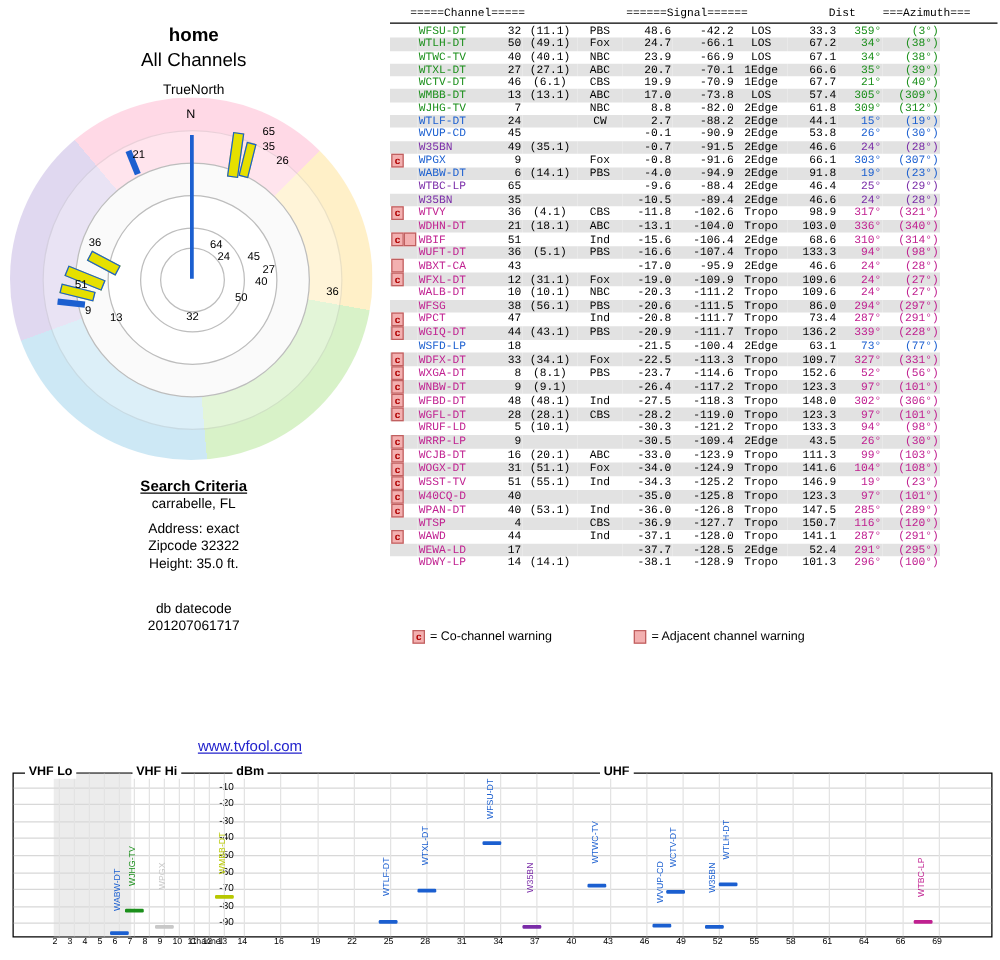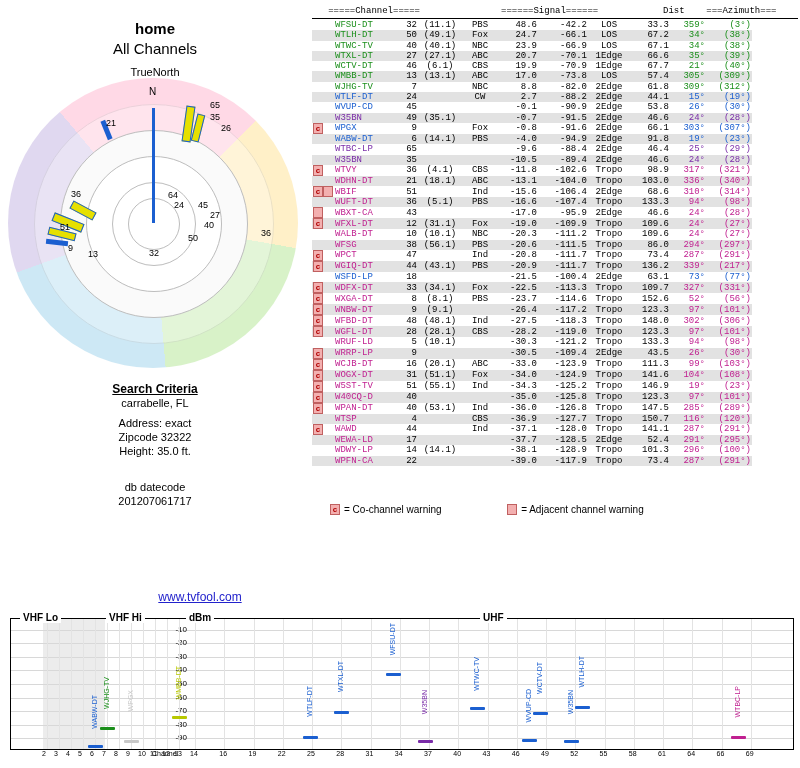--- a/index.html
+++ b/index.html
@@ -423,21 +423,21 @@
           <td class="warncol shade"><span class="c-warn">c</span></td>
           <td class=" shade" style="color: rgb(192, 32, 144); min-width: 60px;">WGIQ-DT</td>
           <td class="rt shade" style="color: rgb(0, 0, 0); min-width: 20px;">44</td>
           <td class="ct shade" style="color: rgb(0, 0, 0); min-width: 42px;">(43.1)</td>
           <td class="ct shade" style="color: rgb(0, 0, 0); min-width: 34px;">PBS</td>
           <td class="rt shade" style="color: rgb(0, 0, 0); min-width: 38px;">-20.9</td>
           <td class="rt shade" style="color: rgb(0, 0, 0); min-width: 48px;">-111.7</td>
           <td class="ct shade" style="color: rgb(0, 0, 0); min-width: 40px;">Tropo</td>
           <td class="rt shade" style="color: rgb(0, 0, 0); min-width: 38px;">136.2</td>
           <td class="rt shade" style="color: rgb(192, 32, 144); min-width: 34px;">339°</td>
-          <td class="rt shade" style="color: rgb(192, 32, 144); min-width: 44px;">(217°)</td>
+          <td class="rt shade" style="color: rgb(192, 32, 144); min-width: 44px;">(228°)</td>
         </tr>
         <tr>
           <td class="warncol"></td>
           <td class="" style="color: rgb(27, 95, 208); min-width: 60px;">WSFD-LP</td>
           <td class="rt" style="color: rgb(0, 0, 0); min-width: 20px;">18</td>
           <td class="ct" style="color: rgb(0, 0, 0); min-width: 42px;"></td>
           <td class="ct" style="color: rgb(0, 0, 0); min-width: 34px;"></td>
           <td class="rt" style="color: rgb(0, 0, 0); min-width: 38px;">-21.5</td>
           <td class="rt" style="color: rgb(0, 0, 0); min-width: 48px;">-100.4</td>
           <td class="ct" style="color: rgb(0, 0, 0); min-width: 40px;">2Edge</td>
@@ -645,33 +645,20 @@
           <td class="" style="color: rgb(192, 32, 144); min-width: 60px;">WDWY-LP</td>
           <td class="rt" style="color: rgb(0, 0, 0); min-width: 20px;">14</td>
           <td class="ct" style="color: rgb(0, 0, 0); min-width: 42px;">(14.1)</td>
           <td class="ct" style="color: rgb(0, 0, 0); min-width: 34px;"></td>
           <td class="rt" style="color: rgb(0, 0, 0); min-width: 38px;">-38.1</td>
           <td class="rt" style="color: rgb(0, 0, 0); min-width: 48px;">-128.9</td>
           <td class="ct" style="color: rgb(0, 0, 0); min-width: 40px;">Tropo</td>
           <td class="rt" style="color: rgb(0, 0, 0); min-width: 38px;">101.3</td>
           <td class="rt" style="color: rgb(192, 32, 144); min-width: 34px;">296°</td>
           <td class="rt" style="color: rgb(192, 32, 144); min-width: 44px;">(100°)</td>
-        </tr>
-        <tr>
-          <td class="warncol shade"></td>
-          <td class=" shade" style="color: rgb(192, 32, 144); min-width: 60px;">WPFN-CA</td>
-          <td class="rt shade" style="color: rgb(0, 0, 0); min-width: 20px;">22</td>
-          <td class="ct shade" style="color: rgb(0, 0, 0); min-width: 42px;"></td>
-          <td class="ct shade" style="color: rgb(0, 0, 0); min-width: 34px;"></td>
-          <td class="rt shade" style="color: rgb(0, 0, 0); min-width: 38px;">-39.0</td>
-          <td class="rt shade" style="color: rgb(0, 0, 0); min-width: 48px;">-117.9</td>
-          <td class="ct shade" style="color: rgb(0, 0, 0); min-width: 40px;">Tropo</td>
-          <td class="rt shade" style="color: rgb(0, 0, 0); min-width: 38px;">73.4</td>
-          <td class="rt shade" style="color: rgb(192, 32, 144); min-width: 34px;">287°</td>
-          <td class="rt shade" style="color: rgb(192, 32, 144); min-width: 44px;">(291°)</td>
         </tr>
       </tbody>
     </table>
 </div>
 
 <div id="legend">
   <span class="c-warn sym">c</span><span>= Co-channel warning</span>
   <span style="display:inline-block;width:60px;"></span>
   <span class="a-warn sym"></span><span>= Adjacent channel warning</span>
 </div>

